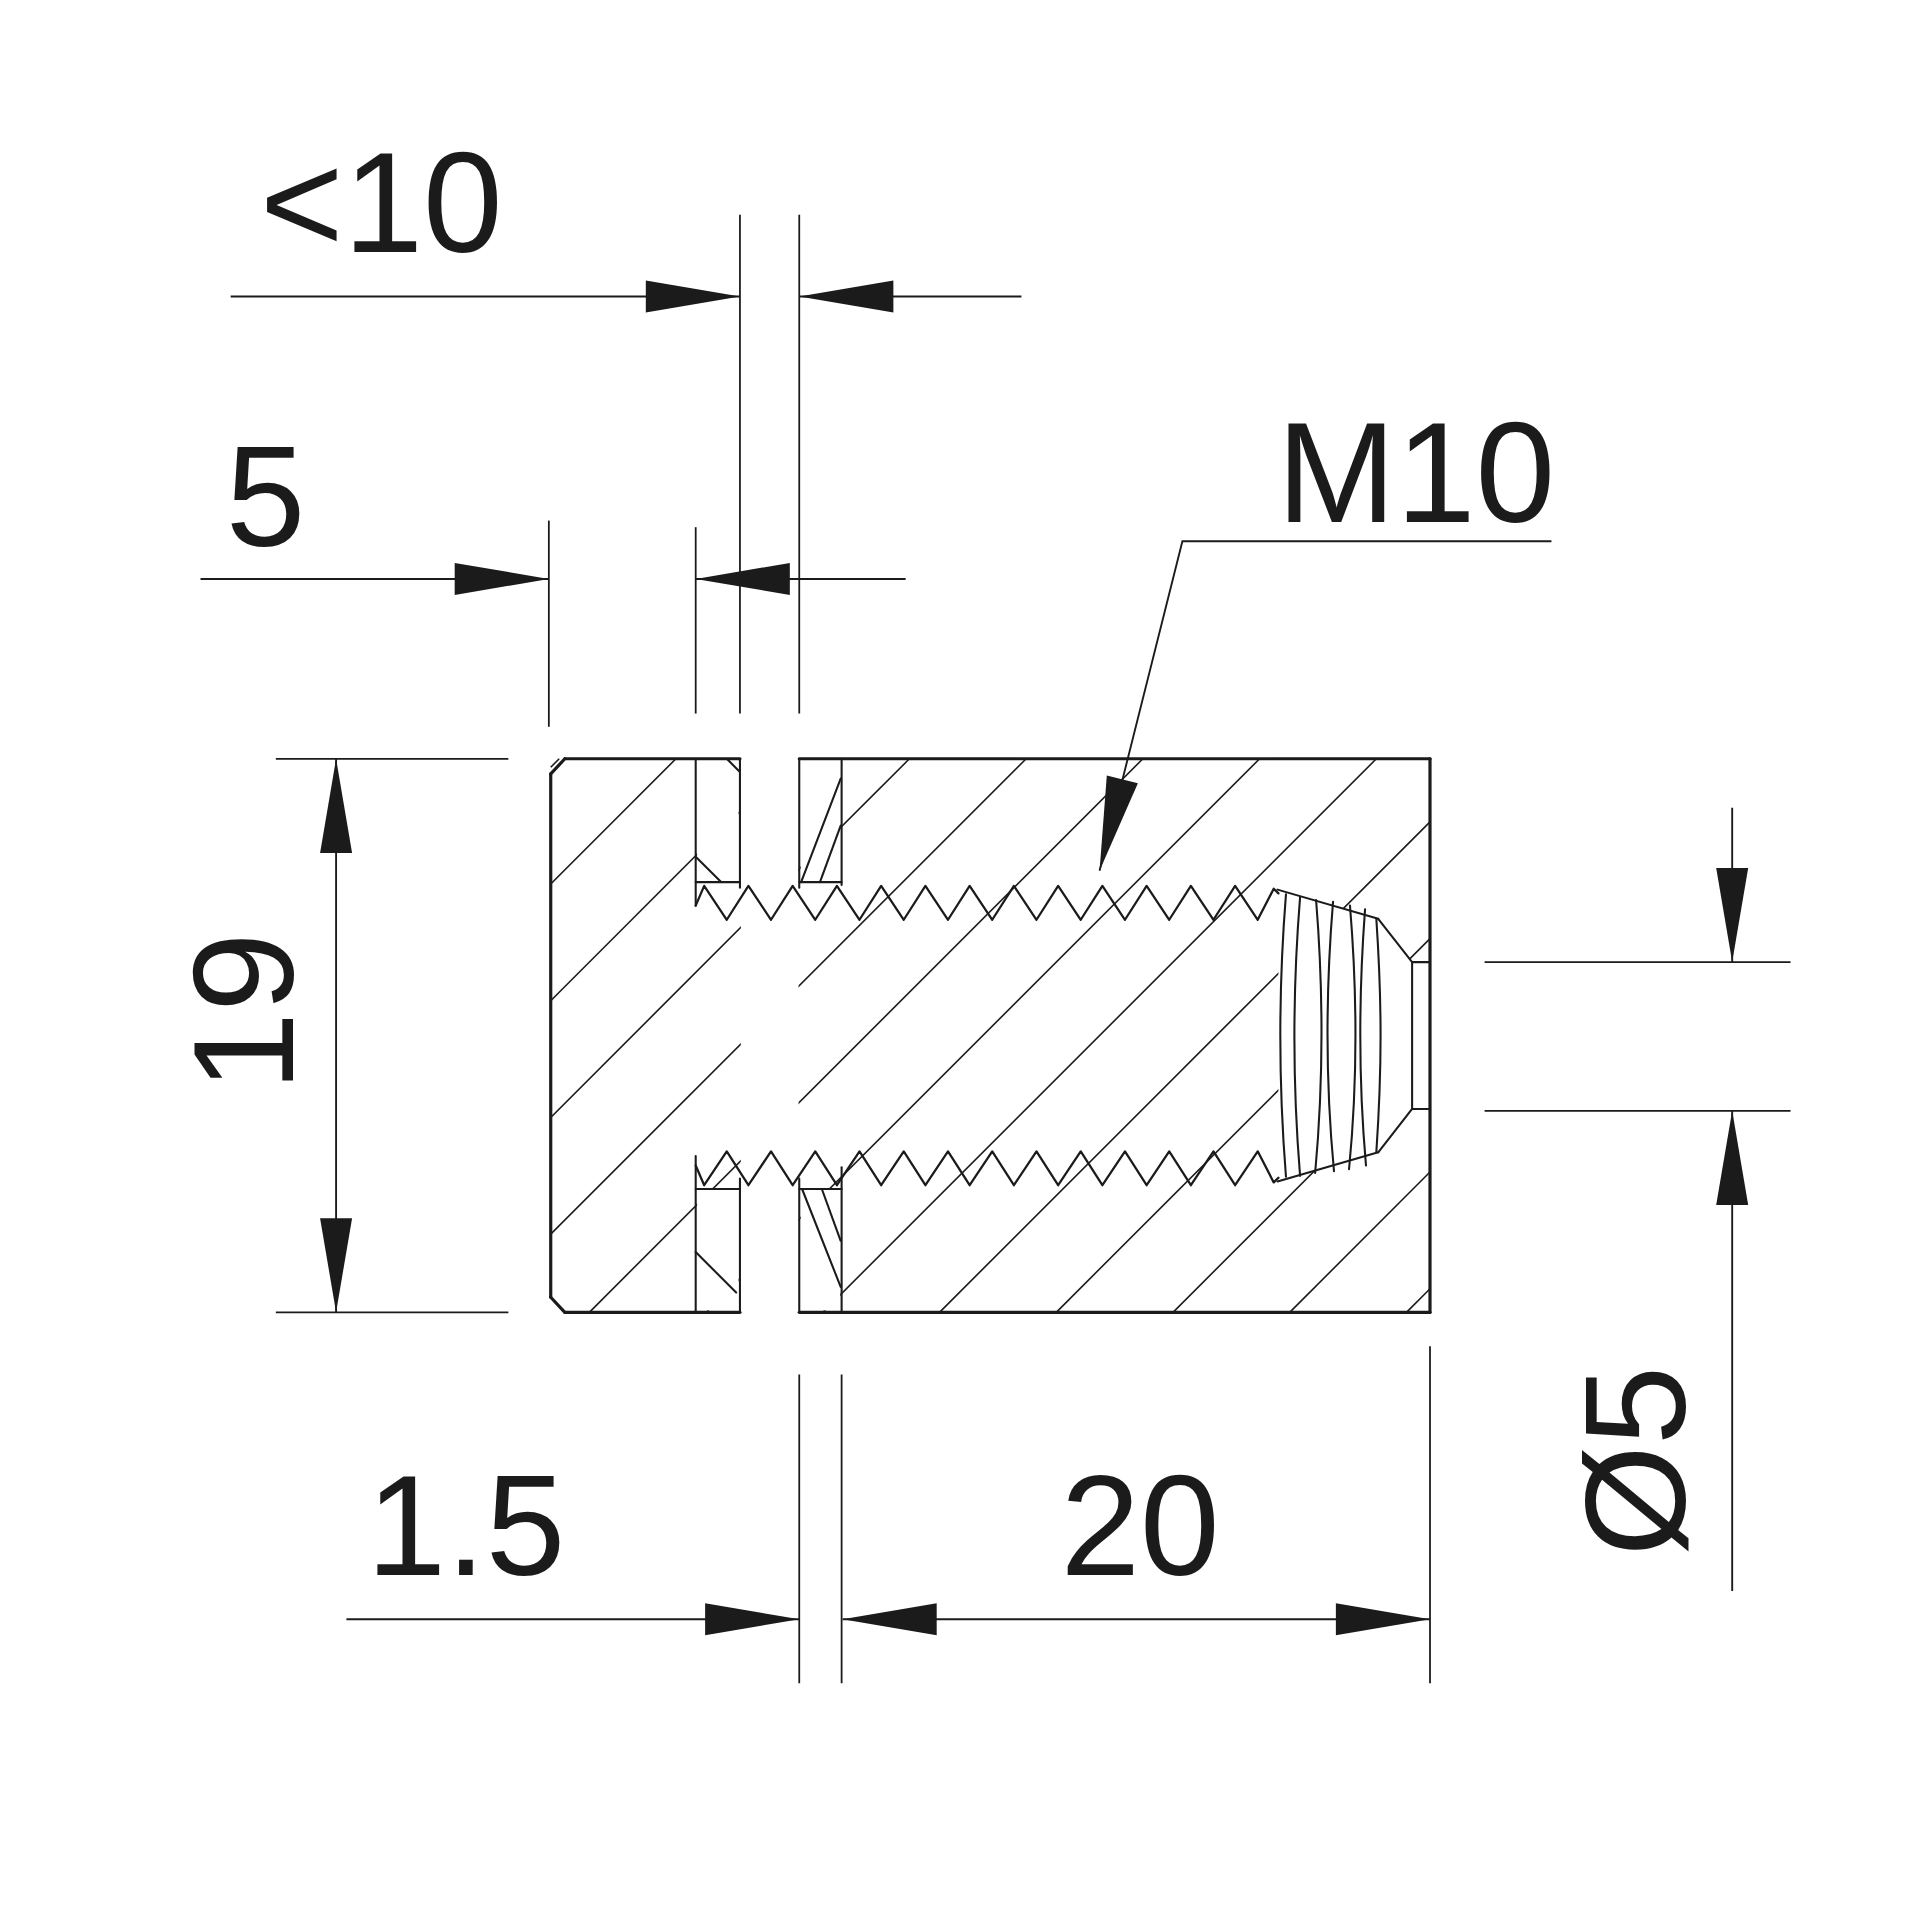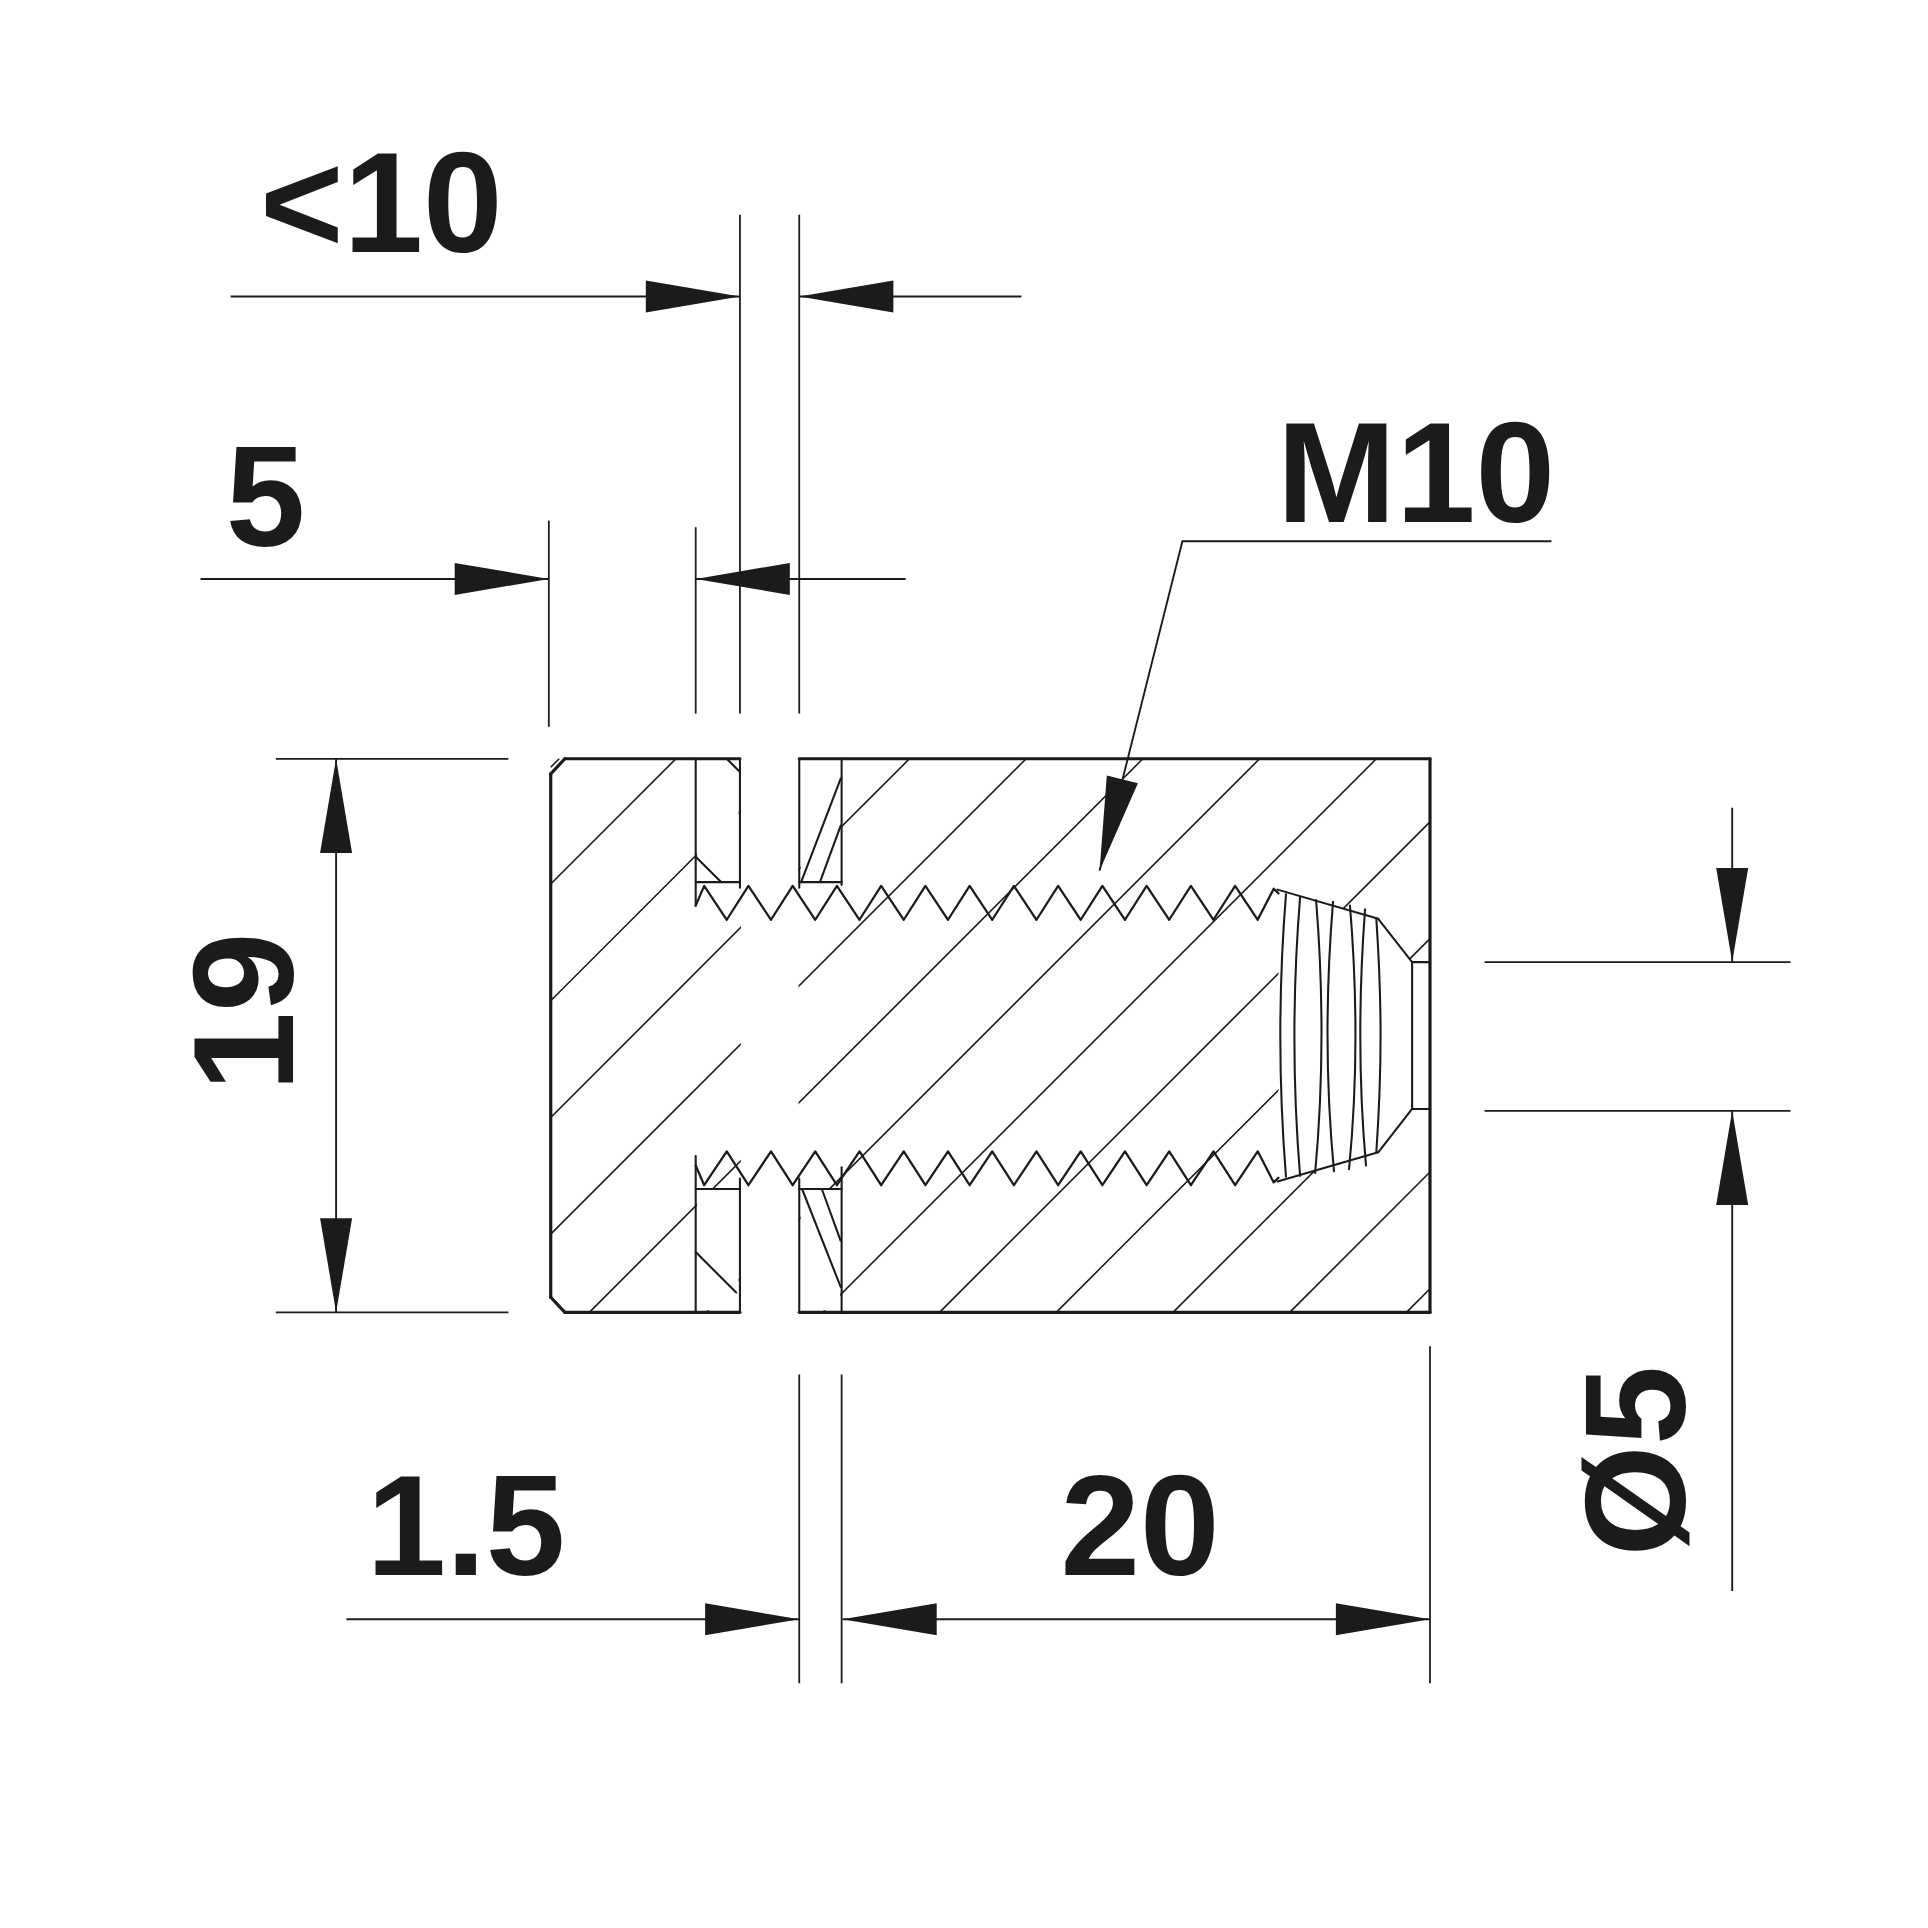--- a/index.html
+++ b/index.html
@@ -1,17 +1,17 @@
 <!DOCTYPE html>
 <html style="font-size:15px"><head>
 <meta charset="utf-8">
 <style>
   html,body{margin:0;padding:0;background:#ffffff;}
   body{width:1928px;height:1928px;position:relative;font-family:"Liberation Sans",sans-serif;}
-  #stage{position:absolute;left:0;top:0;width:1559px;height:1928px;font-weight:bold;}
+  #stage{position:absolute;left:0;top:0;width:1559px;height:1928px;}
   svg{display:block;}
   text{fill:#1b1b1b;font-family:"Liberation Sans","DejaVu Sans",sans-serif;}
   .dimtxt{font-size:152px;}
   .outline{stroke:#1b1b1b;stroke-width:3.4;fill:none;stroke-linecap:round;stroke-linejoin:round;}
   .detail{stroke:#1b1b1b;stroke-width:2.2;fill:none;stroke-linecap:round;}
   .thread{stroke:#1b1b1b;stroke-width:2.4;fill:none;stroke-linejoin:round;stroke-linecap:round;}
   .hatch{stroke:#1b1b1b;stroke-width:1.7;fill:none;}
   .dim{stroke:#1b1b1b;stroke-width:2;fill:none;}
   .ext{stroke:#1b1b1b;stroke-width:1.9;fill:none;}
   .ah{fill:#1b1b1b;stroke:none;}

